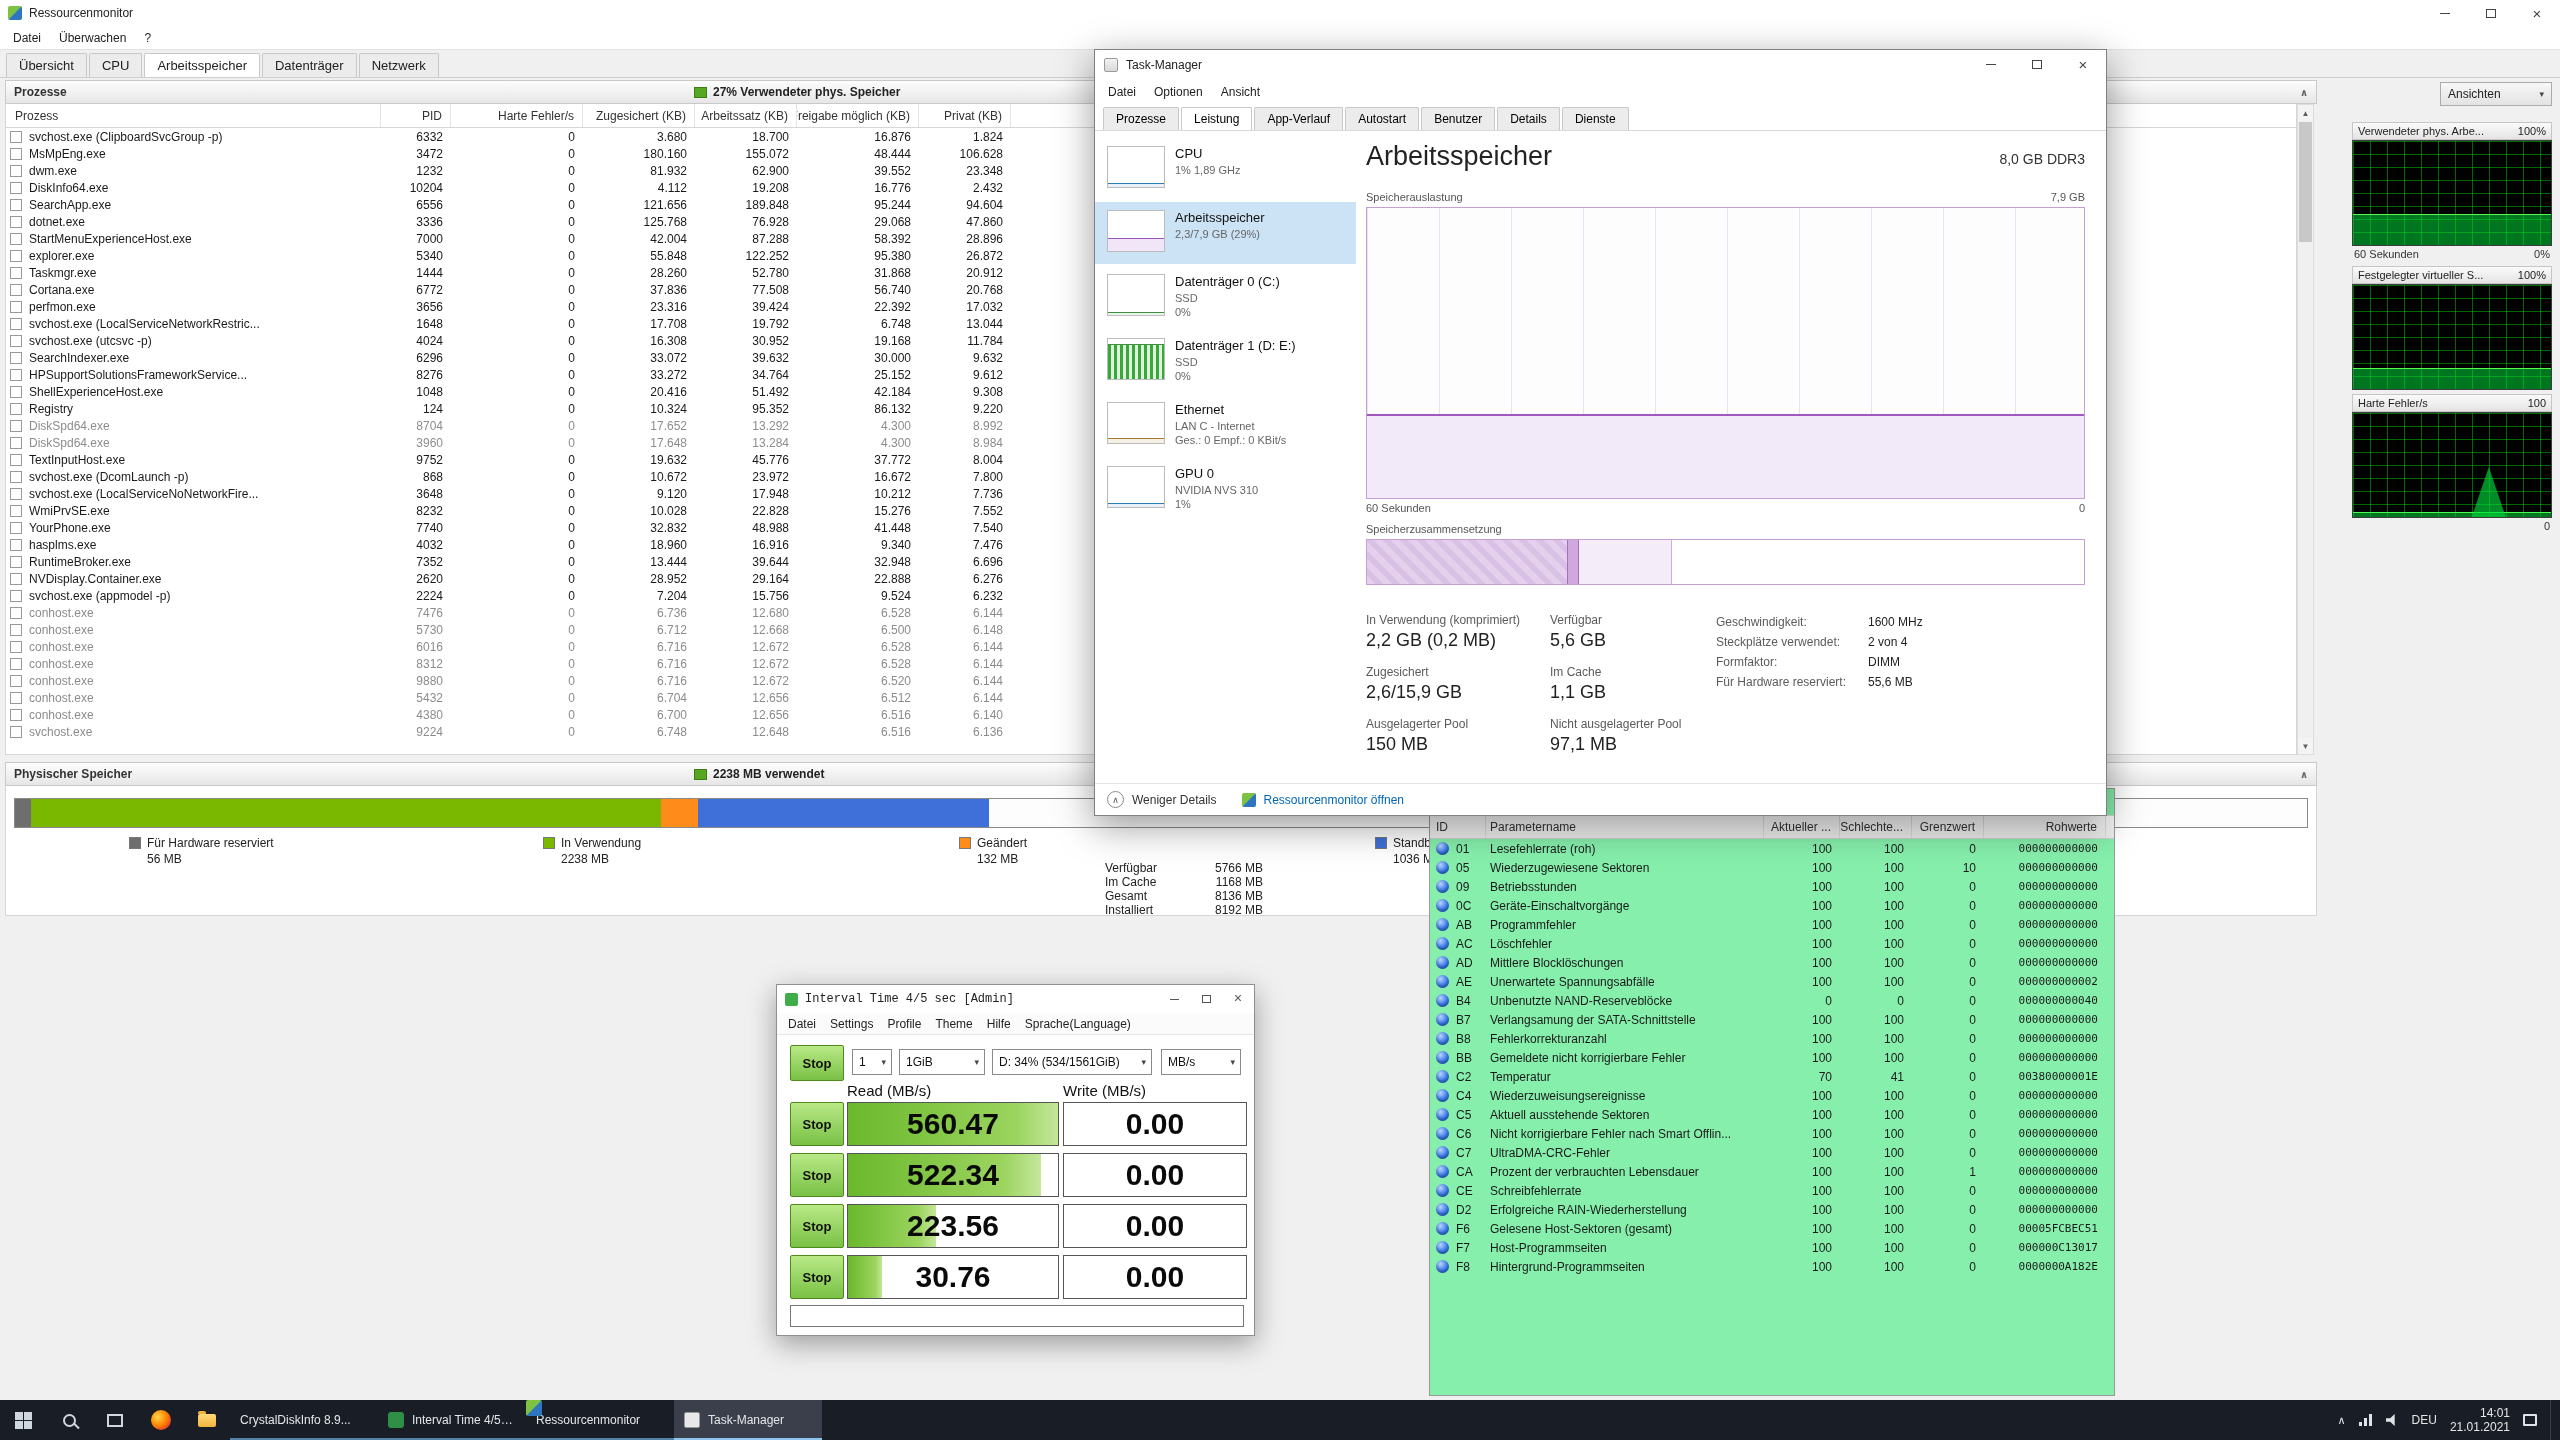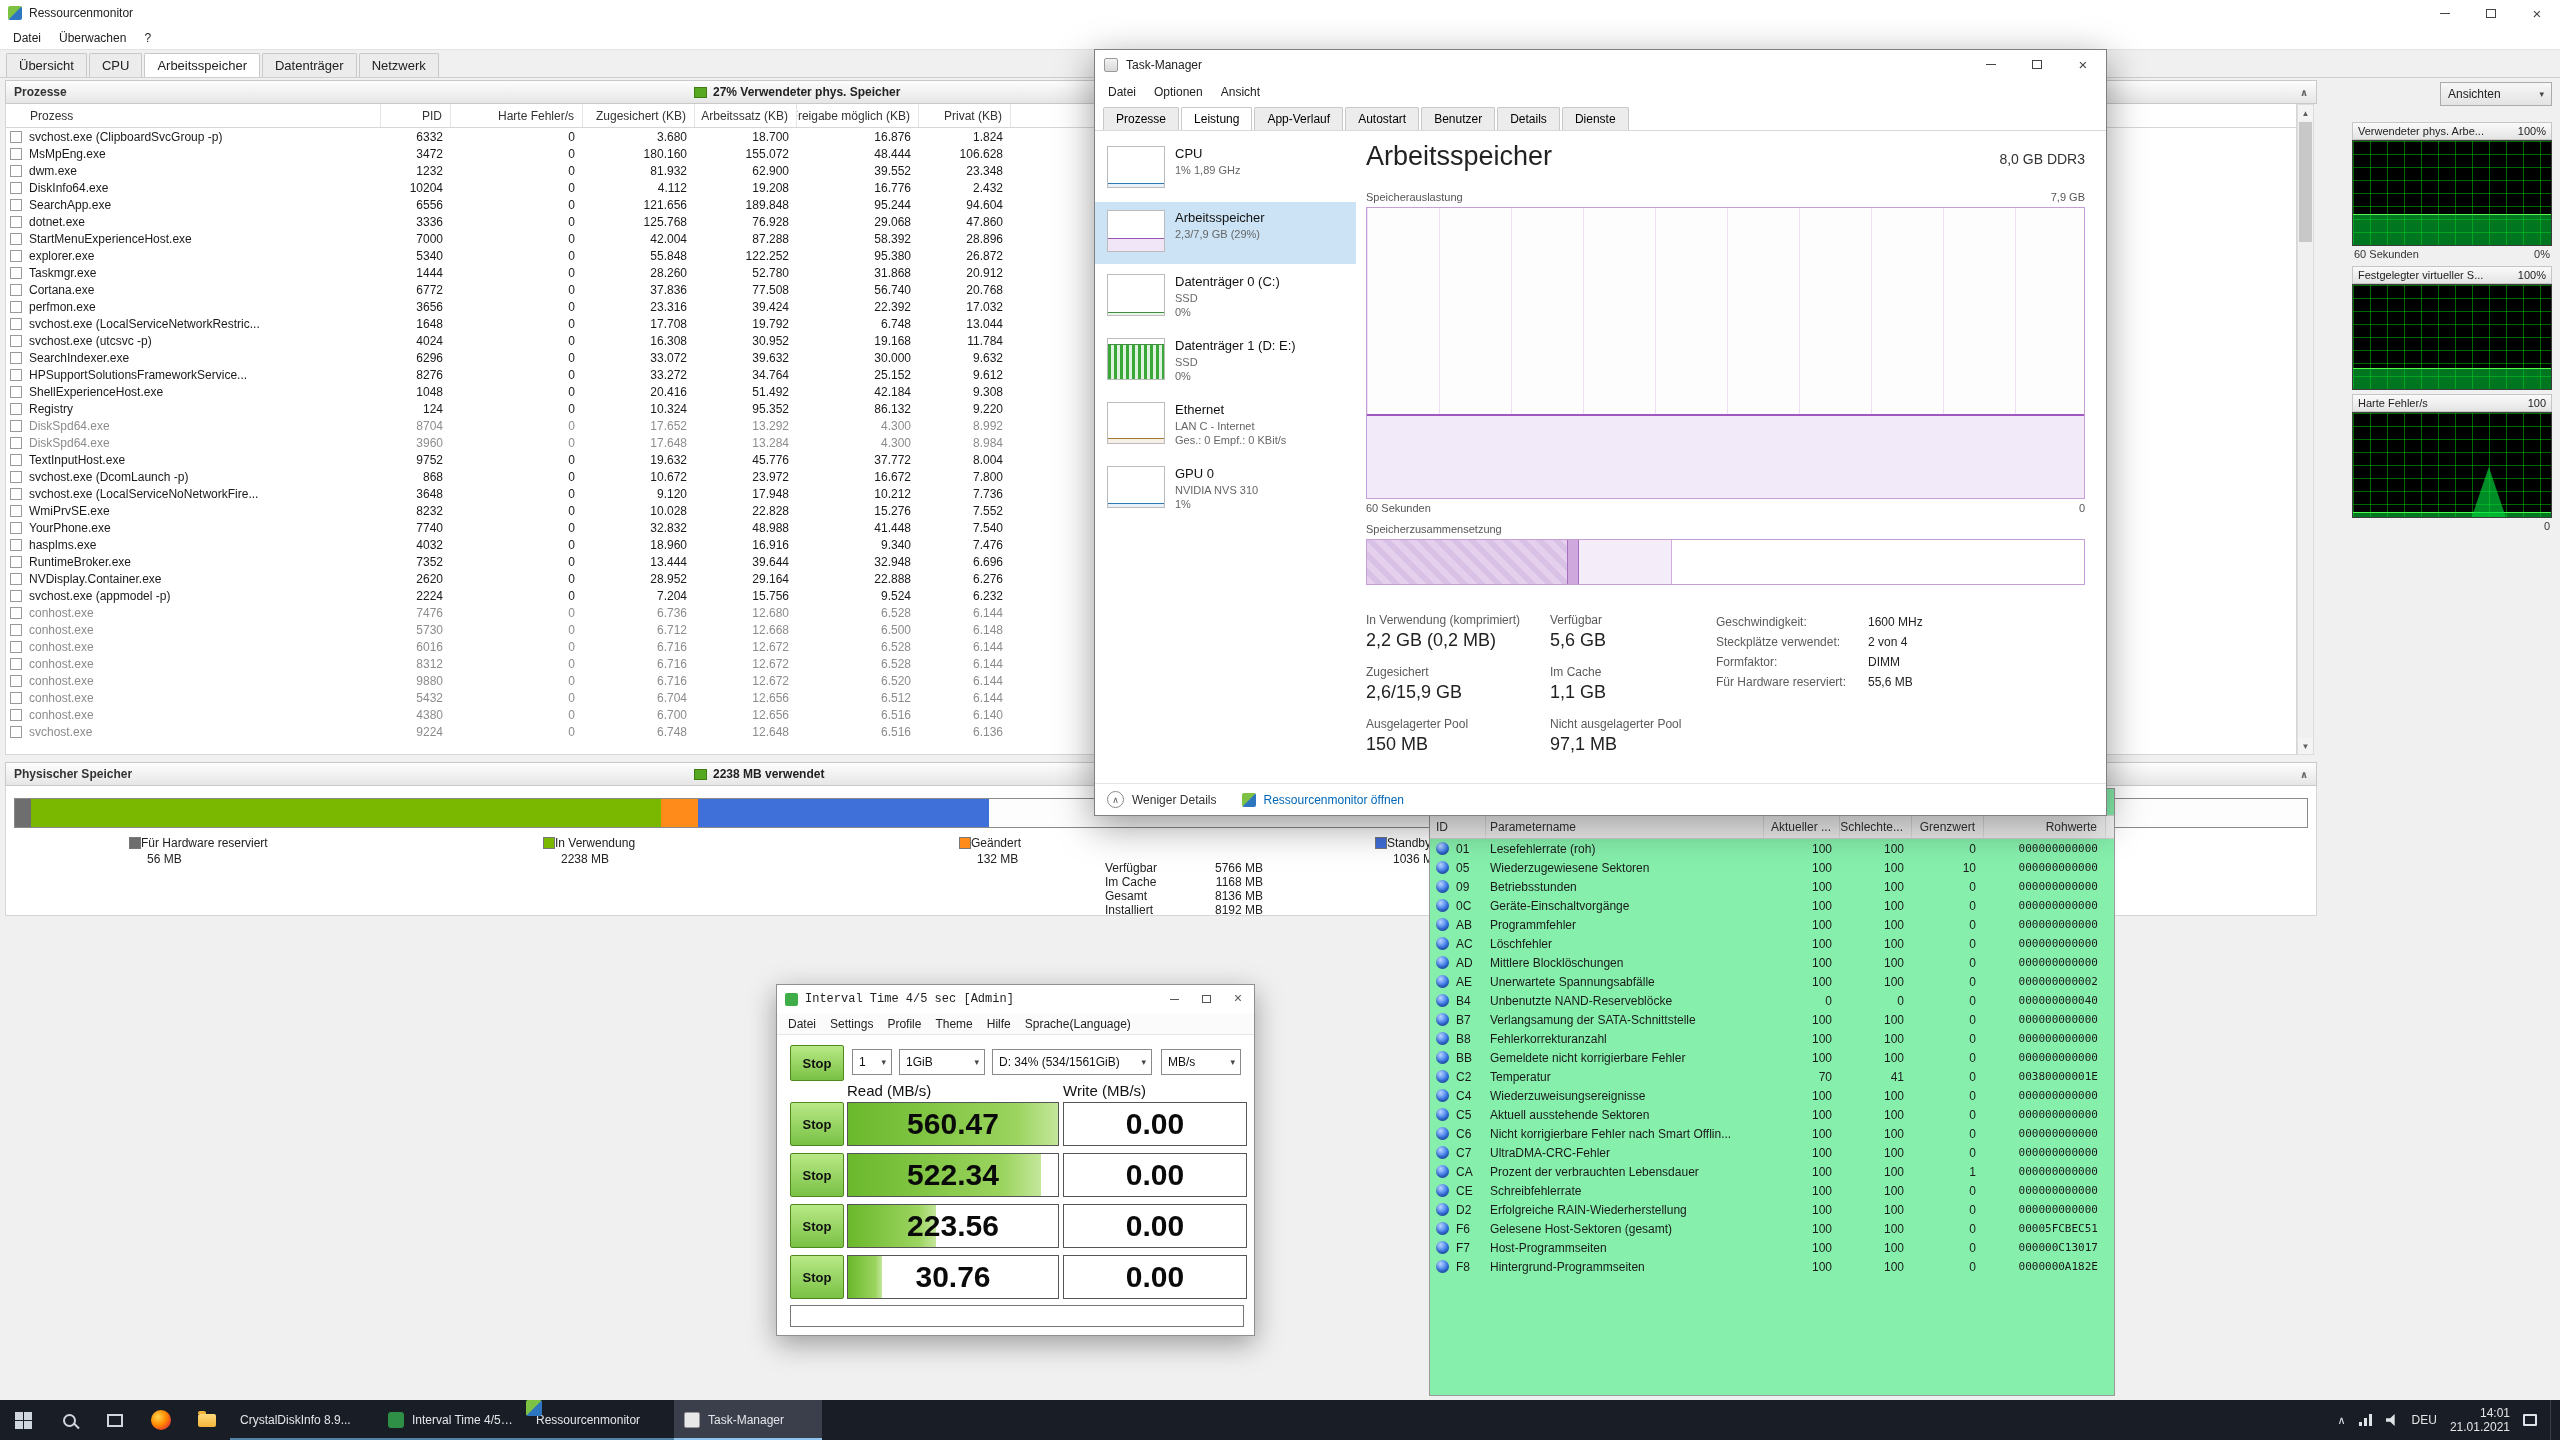--- a/index.html
+++ b/index.html
@@ -22,41 +22,41 @@
   .rtab.active, .ttab.active { background:#fff; }
 
   .sec-hdr { position:absolute; left:5px; width:2312px; height:24px; background:linear-gradient(#fdfdfd,#e6e6e6); border:1px solid #c9c9c9; display:flex; align-items:center; padding:0 8px; font-size:12px; font-weight:bold; color:#333; }
   .sec-status { position:absolute; left:688px; display:flex; align-items:center; gap:6px; font-weight:bold; color:#222; }
   .sq { width:13px; height:11px; background:#55a81f; border:1px solid #3f7d14; display:inline-block; }
   .sec-col { position:absolute; right:8px; color:#666; font-size:10px; }
 
   .ptable-head { position:absolute; left:5px; top:104px; width:2292px; height:24px; background:#fff; border:1px solid #d6d6d6; border-top:none; display:flex; font-size:12px; color:#333; }
   .pc { height:100%; display:flex; align-items:center; overflow:hidden; white-space:nowrap; }
   .ptable-head .pc { border-right:1px solid #e4e4e4; }
-  .pc0 { width:375px; padding-left:24px; }
+  .pc0 { width:375px; padding-left:9px; }
   .pc1 { width:70px; } .pc2 { width:132px; } .pc3 { width:112px; } .pc4 { width:102px; } .pc5 { width:122px; } .pc6 { width:92px; }
   .pc1,.pc2,.pc3,.pc4,.pc5,.pc6 { justify-content:flex-end; padding-right:8px; }
   .ptable-body { position:absolute; left:5px; top:128px; width:2292px; height:627px; background:#fff; border:1px solid #d6d6d6; border-top:none; overflow:hidden; }
   .prow { display:flex; height:17px; align-items:center; font-size:12px; color:#1a1a1a; }
   .prow.dim { color:#8c8c8c; }
   .prow .pc0 { padding-left:4px; }
   .cb { width:12px; height:12px; border:1px solid #9a9a9a; background:#fff; display:inline-block; margin-right:7px; flex:none; }
   .pn { overflow:hidden; white-space:nowrap; }
 
   .vscroll { position:absolute; left:2297px; top:104px; width:17px; height:651px; background:#f0f0f0; border:1px solid #dcdcdc; font-size:8px; color:#606060; }
   .sarr { height:16px; display:flex; align-items:center; justify-content:center; background:#f4f4f4; }
   .sarr.down { position:absolute; bottom:0; left:0; right:0; }
   .sthumb { position:absolute; top:17px; left:1px; right:1px; height:120px; background:#c8c8c8; }
 
   .phys-body { position:absolute; left:5px; top:786px; width:2312px; height:130px; background:#fff; border:1px solid #d6d6d6; border-top:none; }
   .membar { position:absolute; left:8px; top:12px; width:2294px; height:30px; border:1px solid #8a8a8a; display:flex; overflow:hidden; }
   .mseg { height:100%; }
   #mem-legend { position:absolute; left:0; top:50px; right:0; height:40px; font-size:12px; color:#222; }
   .lgi { position:absolute; top:0; }
-  .lgr { display:flex; align-items:center; }
+  .lgr { display:flex; align-items:center; gap:6px; }
   .lsq { width:12px; height:12px; border:1px solid #777; display:inline-block; flex:none; }
   .lgv { margin-left:18px; margin-top:2px; color:#222; }
   #phys-stats { position:absolute; left:1099px; top:76px; width:158px; font-size:12px; color:#222; }
   .psr { display:flex; justify-content:space-between; line-height:13px; margin-bottom:1px; }
   .psv { font-weight:normal; }
 
   .rm-side { position:absolute; left:2348px; top:78px; width:208px; height:700px; }
   .ansichten { position:absolute; right:4px; top:4px; width:112px; height:24px; border:1px solid #ababab; background:linear-gradient(#f7f7f7,#e3e3e3); display:flex; align-items:center; justify-content:space-between; padding:0 7px; font-size:12px; color:#222; }
   .ansichten .dd { font-size:9px; color:#444; }
   #side-graphs { position:absolute; top:40px; left:4px; right:4px; }

